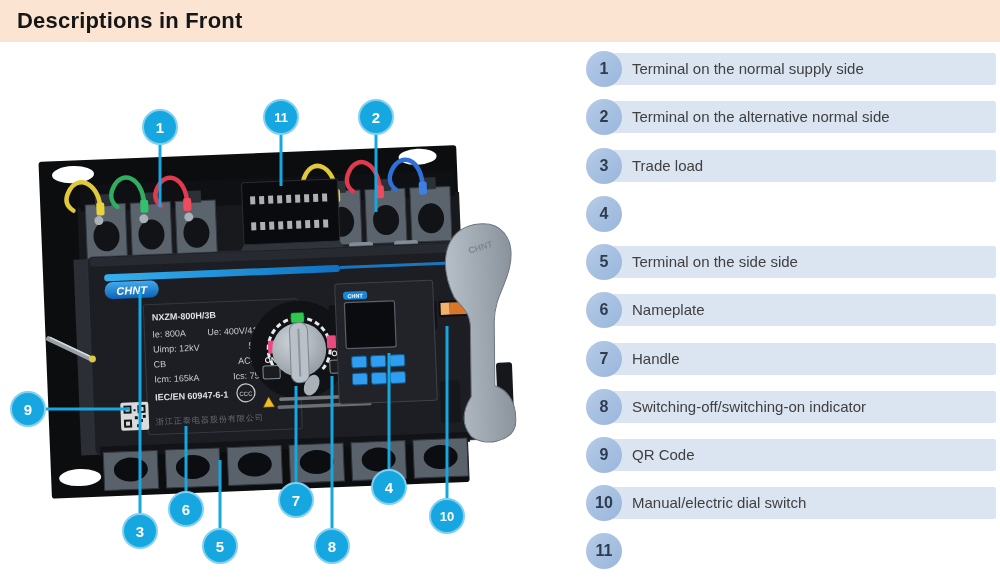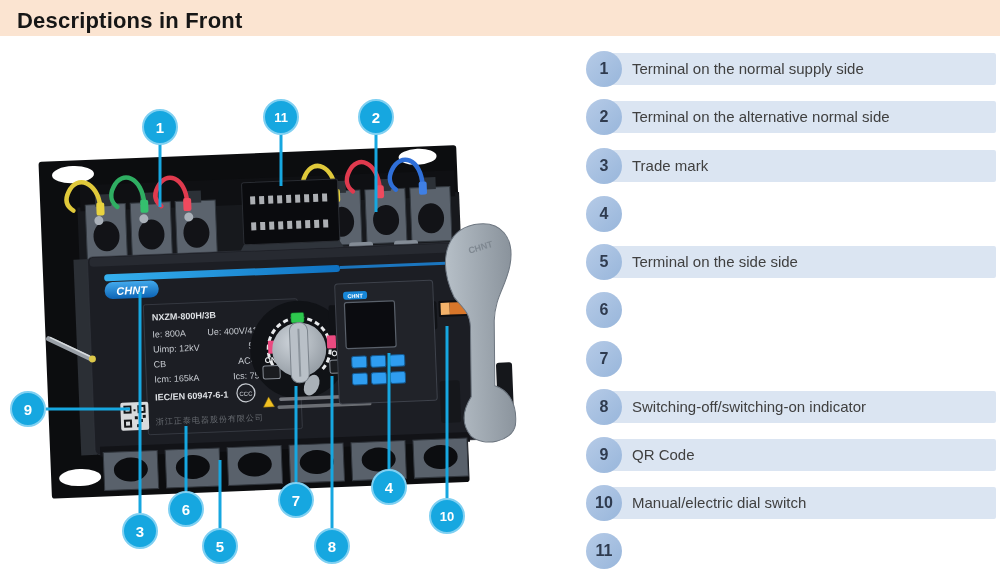--- a/index.html
+++ b/index.html
@@ -1,17 +1,17 @@
 <!DOCTYPE html>
 <html><head>
 <meta charset="utf-8">
 <style>
   html,body{margin:0;padding:0;background:#fff;font-family:"Liberation Sans",sans-serif;}
   .stage{position:relative;width:1000px;height:580px;background:#fff;overflow:hidden;}
-  .header{position:absolute;left:0;top:0;width:1000px;height:36px;background:#fbe4d1;}
+  .header{position:absolute;left:0;top:0;width:1000px;height:42px;background:#fbe4d1;}
   .header .title{margin:0;padding:8px 0 0 17px;font-size:22px;font-weight:bold;color:#161616;letter-spacing:.2px;}
   .device-svg{position:absolute;left:0;top:45px;width:580px;height:535px;}
   
   .lrow{position:absolute;left:586px;width:410px;height:36px;}
   .lnum{position:absolute;left:0;top:0;width:36px;height:36px;border-radius:50%;
         background:linear-gradient(135deg,#b6cbe7 0%,#98b6db 100%);
         color:#2f3b4f;font-size:16px;font-weight:600;text-align:center;line-height:36px;z-index:2;}
   .lbar{position:absolute;left:14px;right:0;top:2px;height:32px;background:#dbe5f2;border-radius:2px;z-index:1;}
   .lbar .ltxt{display:block;padding-left:32px;line-height:32px;font-size:15px;color:#404040;white-space:nowrap;}
   
@@ -341,37 +341,43 @@
   </div>
   <div class="lrow" style="top:99px">
     <div class="lnum">2</div>
     <div class="lbar">
         <span class="ltxt">Terminal on the alternative normal side</span>
       </div>
   </div>
   <div class="lrow" style="top:148px">
     <div class="lnum">3</div>
     <div class="lbar">
-        <span class="ltxt">Trade mark</span>
+        <span class="ltxt">Trade load</span>
       </div>
   </div>
   <div class="lrow" style="top:196px">
     <div class="lnum">4</div>
   </div>
   <div class="lrow" style="top:244px">
     <div class="lnum">5</div>
     <div class="lbar">
         <span class="ltxt">Terminal on the side side</span>
       </div>
   </div>
   <div class="lrow" style="top:292px">
     <div class="lnum">6</div>
+    <div class="lbar">
+        <span class="ltxt">Nameplate</span>
+      </div>
   </div>
   <div class="lrow" style="top:341px">
     <div class="lnum">7</div>
+    <div class="lbar">
+        <span class="ltxt">Handle</span>
+      </div>
   </div>
   <div class="lrow" style="top:389px">
     <div class="lnum">8</div>
     <div class="lbar">
         <span class="ltxt">Switching-off/switching-on indicator</span>
       </div>
   </div>
   <div class="lrow" style="top:437px">
     <div class="lnum">9</div>
     <div class="lbar">

